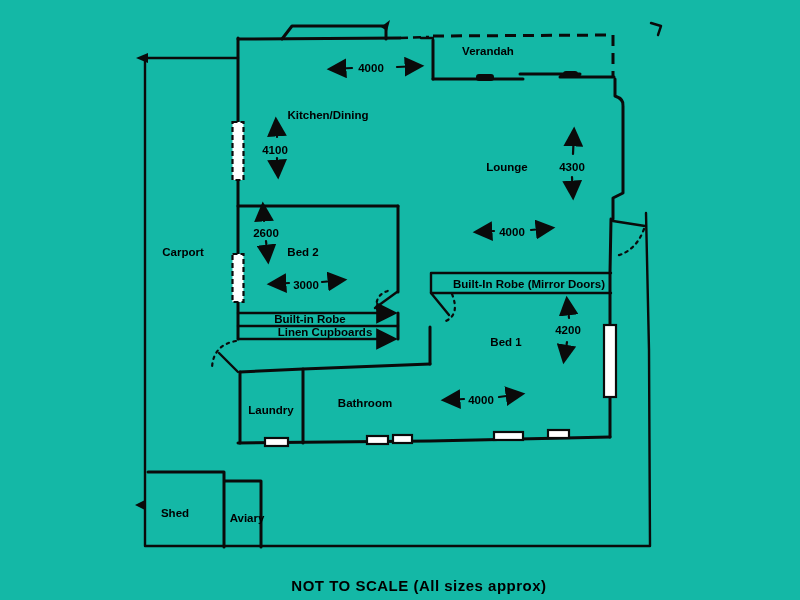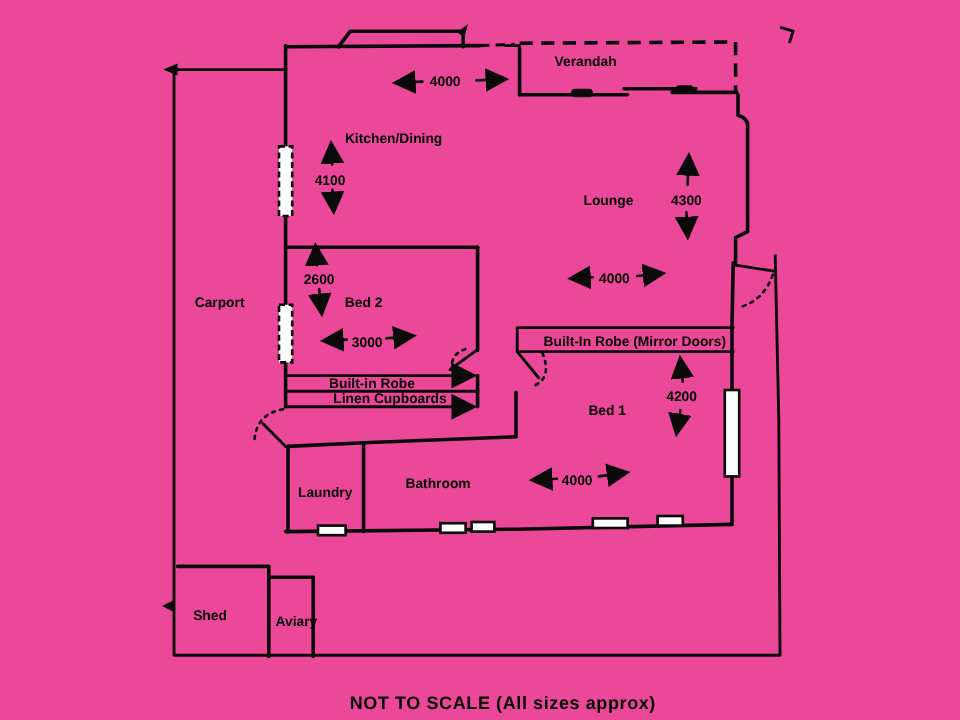--- a/index.html
+++ b/index.html
@@ -1,16 +1,16 @@
 <!DOCTYPE html>
 <html><head>
 <meta charset="utf-8">
 <style>
   html,body{margin:0;padding:0;background:#ffffff;}
-  .page{position:relative;width:800px;height:600px;background:#ec4899;overflow:hidden;}
+  .page{position:relative;width:800px;height:600px;background:#14b8a6;overflow:hidden;}
   svg{position:absolute;left:0;top:0;}
   .wall{fill:none;stroke:#0a0a0a;stroke-width:3;stroke-linecap:round;stroke-linejoin:round;}
   .thin{fill:none;stroke:#0a0a0a;stroke-width:2.4;stroke-linecap:round;stroke-linejoin:round;}
   .dashwall{fill:none;stroke:#0a0a0a;stroke-width:3;stroke-dasharray:11 7;stroke-linecap:butt;}
   .dashsmall{fill:none;stroke:#0a0a0a;stroke-width:2.6;stroke-dasharray:8 5;}
   .doorarc{fill:none;stroke:#0a0a0a;stroke-width:2.2;stroke-dasharray:2.5 4.5;stroke-linecap:round;}
   .win{fill:#ffffff;stroke:#0a0a0a;stroke-width:2.2;}
   .windash{fill:#ffffff;stroke:#0a0a0a;stroke-width:2.2;stroke-dasharray:5 3;}
   .blob{fill:#0a0a0a;stroke:none;}
   .arrowline{fill:none;stroke:#0a0a0a;stroke-width:2.2;stroke-linecap:round;}

